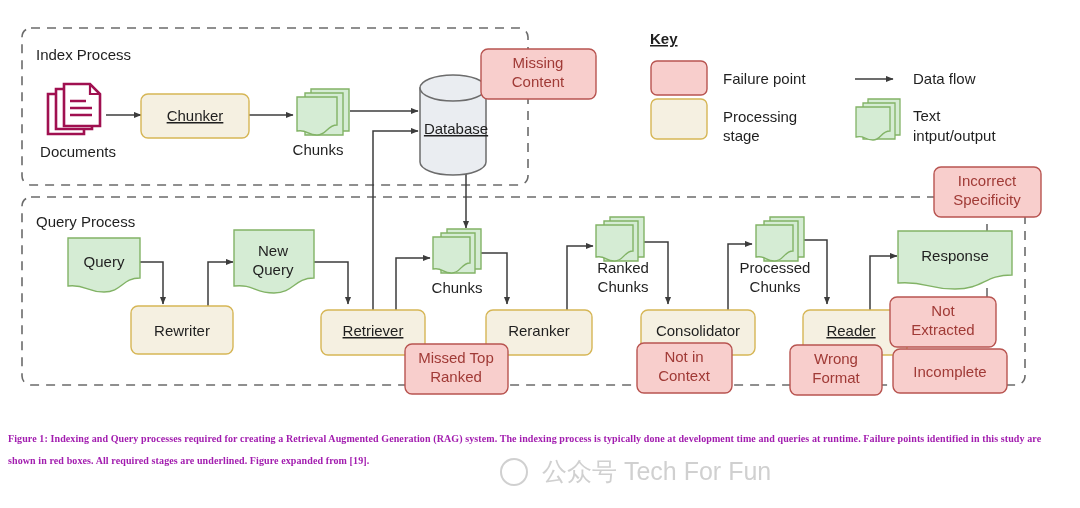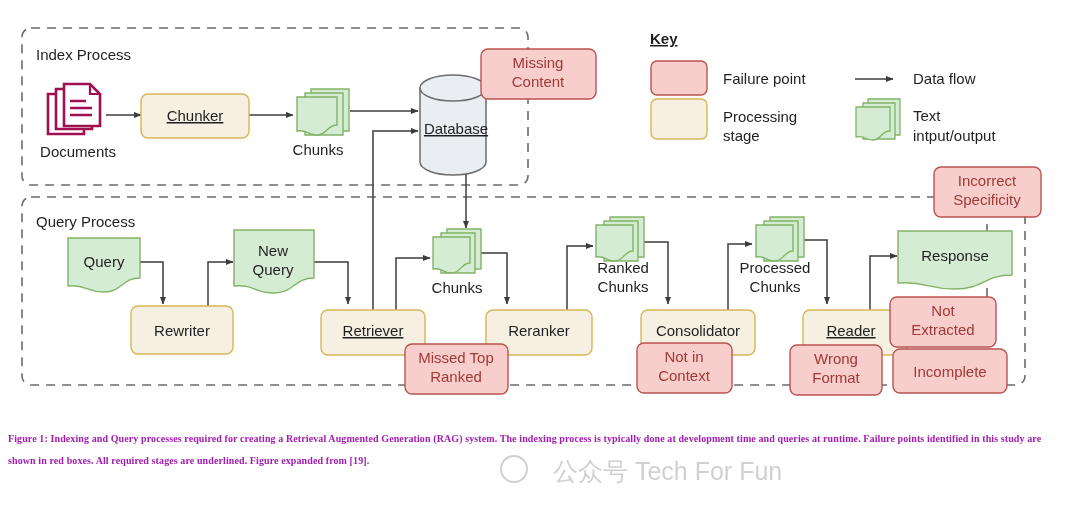--- a/index.html
+++ b/index.html
@@ -7,21 +7,21 @@
        font-family:"Liberation Sans", sans-serif;color:#1f1f1f;}
   #fig{position:absolute;left:0;top:0;width:1080px;height:420px;}
   #fig svg{position:absolute;left:0;top:0;}
 
   .caption{position:absolute;left:8px;top:428px;width:1062px;
            font-family:"Liberation Serif", serif;font-weight:bold;
            font-size:10px;line-height:22px;color:#a21caf;letter-spacing:0.1px;}
   .watermark{position:absolute;left:500px;top:455px;width:420px;height:46px;
              font-family:"Liberation Sans",sans-serif;font-size:25px;
              color:rgba(150,150,150,0.45);pointer-events:none;}
-  .wm-row{display:flex;align-items:flex-start;gap:25px;}
+  .wm-row{display:flex;align-items:center;gap:14px;}
   .wm-circle{width:24px;height:24px;border-radius:50%;
              border:2px solid rgba(150,150,150,0.45);display:inline-block;}
 </style>
 </head>
 <body>
 
 <div id="fig">
 <svg width="1080" height="420" viewBox="0 0 1080 420" xmlns="http://www.w3.org/2000/svg">
   <defs>
     <marker id="arrow" markerWidth="9" markerHeight="9" refX="7.4" refY="3.2" orient="auto" markerUnits="userSpaceOnUse">

